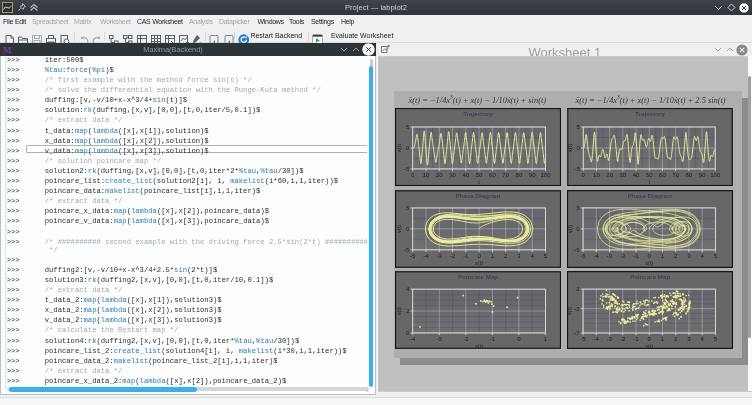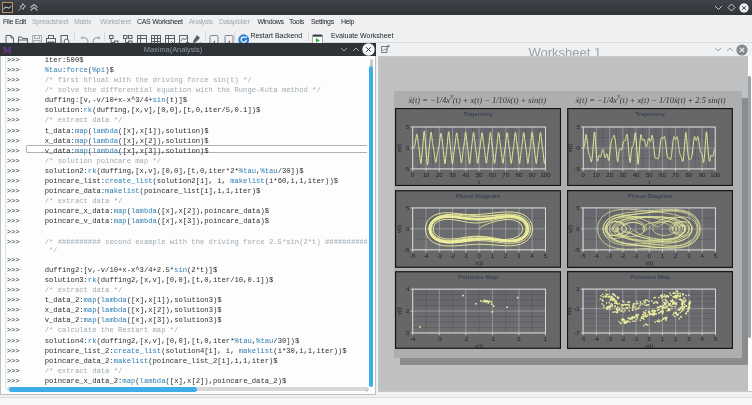--- a/index.html
+++ b/index.html
@@ -56,20 +56,21 @@
   <svg class="abs" style="left:2px;top:2px" width="11" height="11" viewBox="0 0 11 11">
       <rect x="0.5" y="0.5" width="10" height="10" fill="#2d3237" stroke="#b9935a"></rect>
       <path d="M1.5 7.5 Q3 3.5 5 5.5 T9.5 4" fill="none" stroke="#cdd2d6" stroke-width="1"></path>
     </svg>
   <svg class="abs" style="left:17px;top:2px" width="10" height="10" viewBox="0 0 10 10">
       <path d="M5.5 1.5l3 3-1.5.5-1 2.5-3-3 2.5-1zM3.5 6.5l-2 2" stroke="#b7bcc0" stroke-width="1" fill="none"></path>
     </svg>
   <svg class="abs" style="left:29px;top:2.5px" width="10" height="9" viewBox="0 0 10 9">
       <path d="M1.5 4.5l3.5-3 3.5 3M1.5 7.5l3.5-3 3.5 3" stroke="#b7bcc0" stroke-width="1.1" fill="none"></path>
     </svg>
+  <div class="title">Project — labplot2</div>
   <svg class="abs" style="left:714px;top:5px" width="9" height="6" viewBox="0 0 9 6">
       <path d="M1 1l3.5 3.5L8 1" stroke="#ccd0d3" stroke-width="1" fill="none"></path>
     </svg>
   <svg class="abs" style="left:727px;top:3px" width="9" height="9" viewBox="0 0 9 9">
       <path d="M4.5 1L8 4.5L4.5 8L1 4.5Z" fill="none" stroke="#ccd0d3" stroke-width="1"></path>
     </svg>
   <svg class="abs" style="left:739px;top:2.5px" width="10" height="10" viewBox="0 0 10 10">
       <circle cx="5" cy="5" r="4.7" fill="#f2f3f4"></circle>
       <path d="M3.2 3.2l3.6 3.6M6.8 3.2l-3.6 3.6" stroke="#2e3338" stroke-width="0.9"></path>
     </svg>
@@ -177,38 +178,38 @@
         <path d="M3.9 4l4 2.4-4 2.4z" fill="#2db34a"></path>
       </svg></div>
     <div style="position:absolute;left:330.9px;top:0;font-size:7px;line-height:14px;color:#232629">Evaluate Worksheet</div>
   </div>
 <div id="mdi">
   <div id="lwin">
     <div id="ltitle">
       <svg class="abs" style="left:3px;top:2px" width="9" height="9" viewBox="0 0 9 9">
           <text x="0" y="8" font-size="9" font-weight="bold" font-family="Liberation Serif,serif" fill="#4340c0" stroke="#a03030" stroke-width="0.25">M</text>
         </svg>
-      <div class="t">Maxima(Analysis)</div>
+      <div class="t">Maxima(Backend)</div>
       <svg class="abs" style="left:340px;top:4px" width="8" height="5" viewBox="0 0 8 5">
           <path d="M1 1l3 3 3-3" stroke="#9aa1a7" stroke-width="1" fill="none"></path>
         </svg>
       <svg class="abs" style="left:352px;top:4px" width="8" height="5" viewBox="0 0 8 5">
           <path d="M1 4l3-3 3 3" stroke="#9aa1a7" stroke-width="1" fill="none"></path>
         </svg>
       <svg class="abs" style="left:361.5px;top:0.2px" width="13" height="13" viewBox="0 0 13 13">
           <circle cx="6.5" cy="6.5" r="6.2" fill="#f4f5f5"></circle>
           <path d="M4.3 4.3l4.4 4.4M8.7 4.3l-4.4 4.4" stroke="#2e3338" stroke-width="1"></path>
         </svg>
     </div>
     <div id="lbody">
       <div style="position:absolute;left:3.5px;top:0;width:1px;height:333px;background:#cfe7f5"></div>
       <div id="code">
           <div class="ln" style="top:0.3px"><span class="pr">&gt;&gt;&gt;</span><span class="cd">iter:500$</span></div>
           <div class="ln" style="top:10.4px"><span class="pr">&gt;&gt;&gt;</span><span class="cd"><span class="kw">%tau</span>:<span class="kw">force</span>(<span class="kw">%pi</span>)$</span></div>
-          <div class="ln" style="top:20.5px"><span class="pr">&gt;&gt;&gt;</span><span class="cd"><span class="cm">/* first bfloat with the driving force sin(t) */</span></span></div>
+          <div class="ln" style="top:20.5px"><span class="pr">&gt;&gt;&gt;</span><span class="cd"><span class="cm">/* first example with the method force sin(t) */</span></span></div>
           <div class="ln" style="top:30.6px"><span class="pr">&gt;&gt;&gt;</span><span class="cd"><span class="cm">/* solve the differential equation with the Runge-Kuta method */</span></span></div>
           <div class="ln" style="top:40.7px"><span class="pr">&gt;&gt;&gt;</span><span class="cd">duffing:[v,-v/10+x-x^3/4+<span class="kw">sin</span>(t)]$</span></div>
           <div class="ln" style="top:50.8px"><span class="pr">&gt;&gt;&gt;</span><span class="cd">solution:<span class="kw">rk</span>(duffing,[x,v],[0,0],[t,0,iter/5,0.1])$</span></div>
           <div class="ln" style="top:60.9px"><span class="pr">&gt;&gt;&gt;</span><span class="cd"><span class="cm">/* extract data */</span></span></div>
           <div class="ln" style="top:71.0px"><span class="pr">&gt;&gt;&gt;</span><span class="cd">t_data:<span class="kw">map</span>(<span class="kw">lambda</span>([x],x[1]),solution)$</span></div>
           <div class="ln" style="top:81.1px"><span class="pr">&gt;&gt;&gt;</span><span class="cd">x_data:<span class="kw">map</span>(<span class="kw">lambda</span>([x],x[2]),solution)$</span></div>
           <div style="position:absolute;left:24.5px;top:89.0px;width:346px;height:8.8px;border:1px solid #aeb2b5;border-radius:1px;background:#fff"></div>
           <div class="ln" style="top:91.2px"><span class="pr">&gt;&gt;&gt;</span><span class="cd">v_data:<span class="kw">map</span>(<span class="kw">lambda</span>([x],x[3]),solution)$</span></div>
           <div class="ln" style="top:101.3px"><span class="pr">&gt;&gt;&gt;</span><span class="cd"><span class="cm">/* solution poincare map */</span></span></div>
           <div class="ln" style="top:111.4px"><span class="pr">&gt;&gt;&gt;</span><span class="cd">solution2:<span class="kw">rk</span>(duffing,[x,v],[0,0],[t,0,iter*2*<span class="kw">%tau</span>,<span class="kw">%tau</span>/30])$</span></div>

